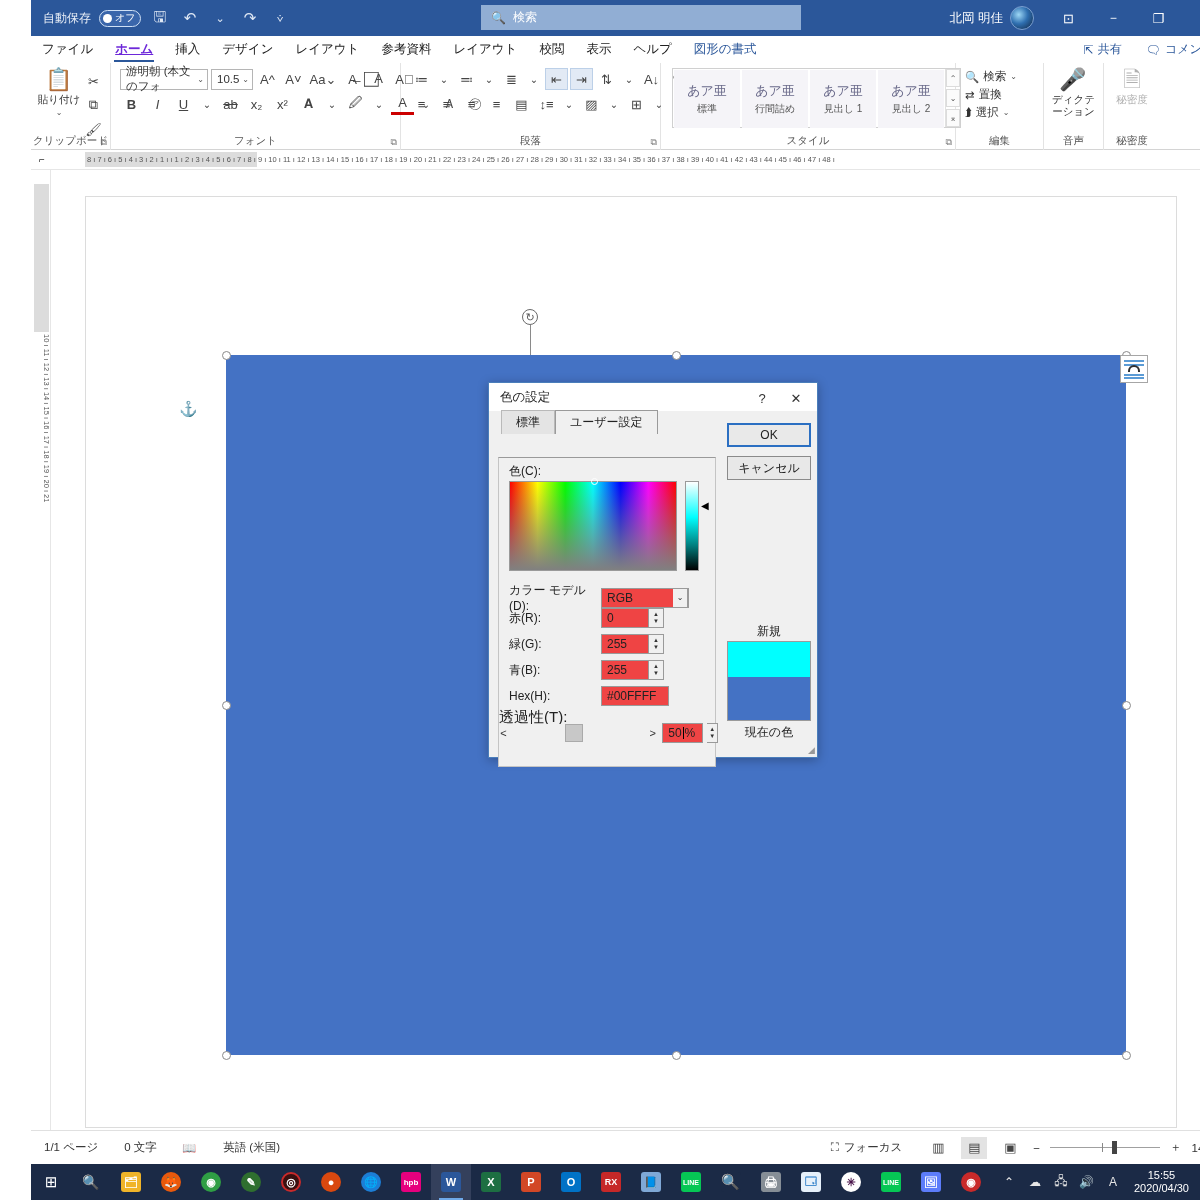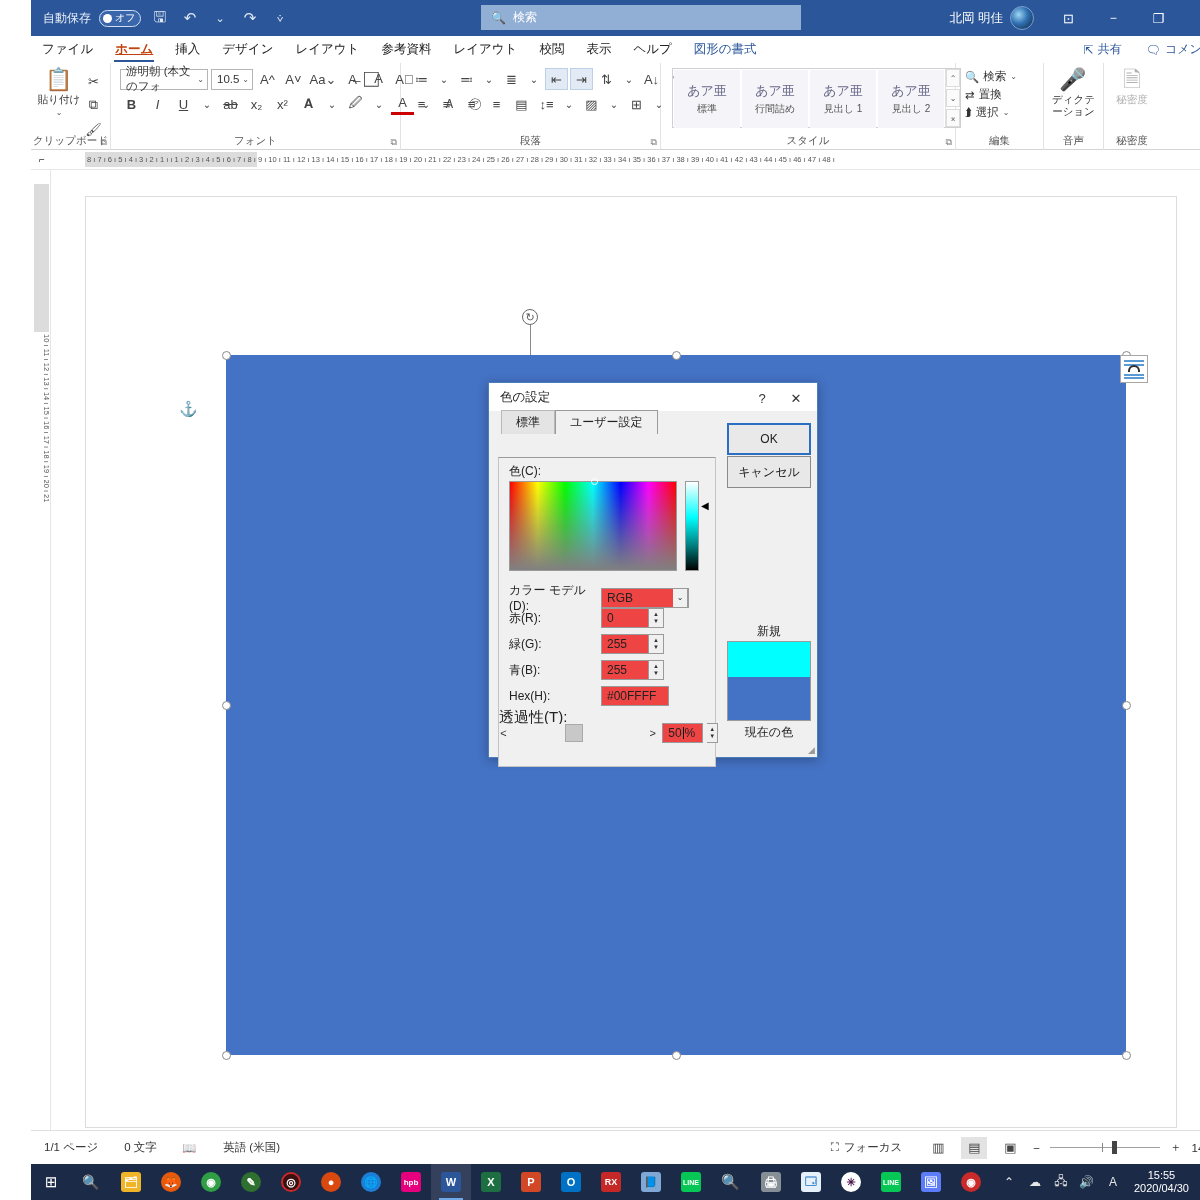--- a/index.html
+++ b/index.html
@@ -44,21 +44,21 @@
   .wbtn { width:45px; height:36px; display:flex; align-items:center; justify-content:center;
           color:#fff; font-size:13px; }
   .wbtn.close { width:50px; font-size:16px; }
 
   
   .tabsbar {
     position:absolute; left:0; top:36px; width:1200px; height:27px;
     background:#fff; display:flex; align-items:flex-end; font-size:12.5px; color:#222;
   }
   .tab { padding:3px 11px 5px; position:relative; white-space:nowrap; }
-  .tab.active { font-weight:bold; color:#c2410c;text-decoration:underline; }
+  .tab.active { font-weight:bold; color:#6d28d9;text-decoration:underline; }
   .tab.active:after { content:""; position:absolute; left:10px; right:10px; bottom:1px;
                       height:2.5px; background:#2b579a; }
   .tab.shapefmt { color:#2b579a; }
   .tab-right { position:absolute; right:8px; bottom:3px; display:flex; gap:6px; }
   .chipbtn { display:flex; align-items:center; gap:4px; font-size:12px; color:#2b579a;
              padding:2px 9px; }
 
   
   .ribbon {
     position:absolute; left:0; top:63px; width:1200px; height:87px;
@@ -160,21 +160,21 @@
             background:linear-gradient(to bottom,#ffffff 0%, #00ffff 40%, #007f7f 72%, #000000 100%);
             border:1px solid #9a9a9a; }
   .lumarrow { position:absolute; left:202px; font-size:10px; color:#000; }
   .frow { position:absolute; left:10px; display:flex; align-items:center; font-size:12px; }
   .frow .fl { width:92px; }
   .fbox { height:20px; border:1px solid #9a9a9a; background:#ef4444; display:flex;
           align-items:center; padding-left:5px; font-size:12px; }
   .spin { width:15px; height:20px; border:1px solid #9a9a9a; border-left:none; background:#f0f0f0;
           display:flex; flex-direction:column; align-items:center; justify-content:center;
           font-size:6px; line-height:7px; color:#333; }
-  .okbtn { position:absolute; left:238px; width:84px; height:32px; background:#e8e8e8;
+  .okbtn { position:absolute; left:238px; width:84px; height:24px; background:#e8e8e8;
            border:1px solid #8a8a8a; display:flex; align-items:center; justify-content:center;
            font-size:12px; }
   .okbtn.primary { border:2px solid #2b6fc2; background:#e9e9e9; }
   .swatch-label { position:absolute; left:238px; font-size:12px; width:84px; text-align:center; }
   .swatch { position:absolute; left:238px; width:84px; border:1px solid #9a9a9a; }
   .slider-row { position:absolute; left:9px; bottom:10px; width:312px; display:flex;
                 align-items:center; gap:4px; }
   .strack { flex:0 0 130px; height:18px; background:#f0f0f0; position:relative; }
   .sthumb { position:absolute; left:52px; top:0; width:18px; height:18px; background:#c8c8c8;
             border:1px solid #aaa; }

